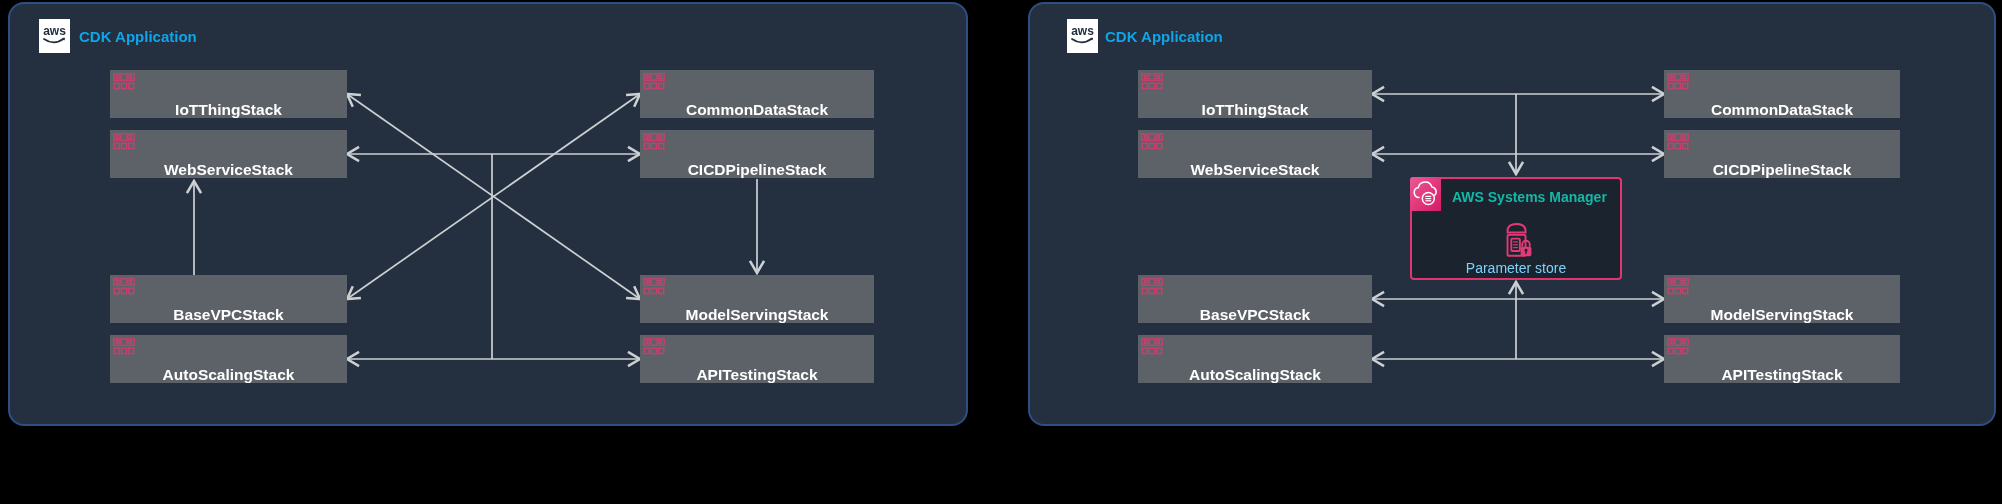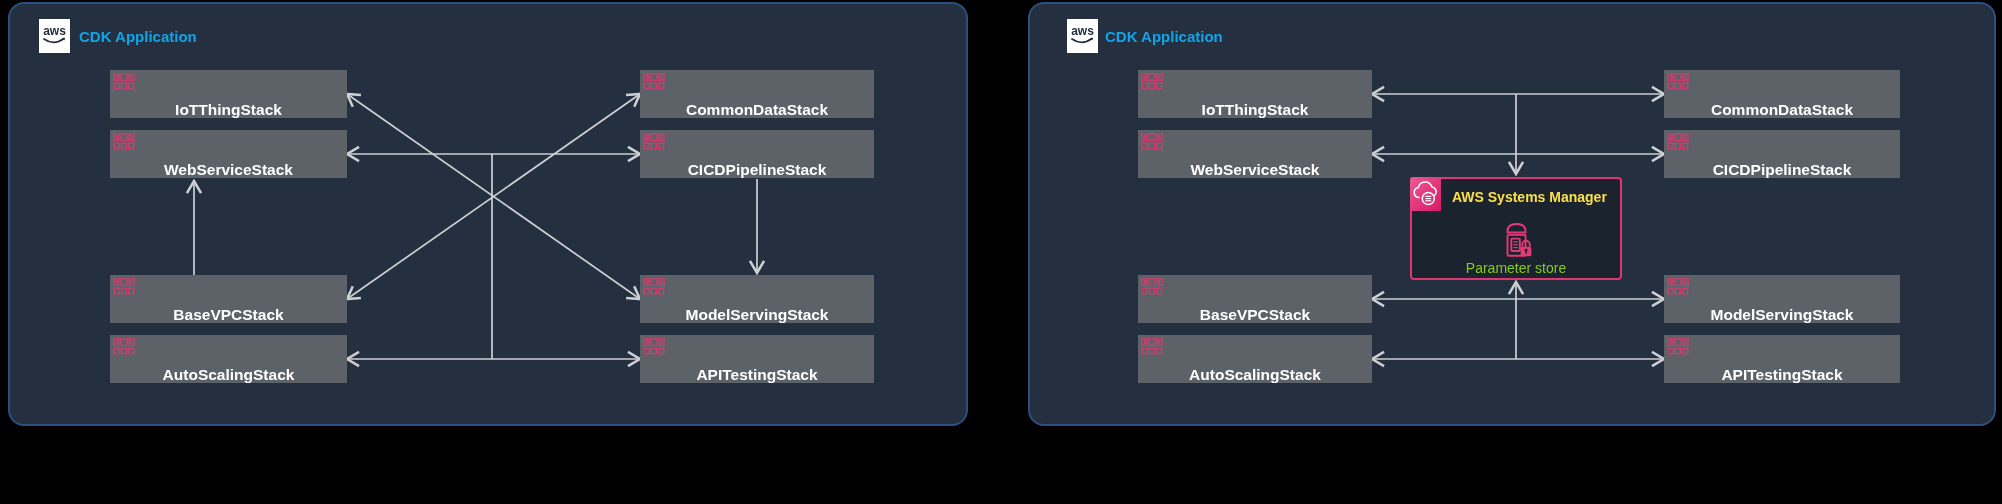--- a/index.html
+++ b/index.html
@@ -18,23 +18,23 @@
   #panel-left .panel-title{left:69px;}
   #panel-right .panel-title{left:75px;}
   .edges{position:absolute;left:0;top:0;z-index:1;}
   .stack{position:absolute;height:48px;background:#5d6269;display:flex;align-items:center;
          justify-content:center;z-index:2;}
   .stack-label{color:#fff;font-weight:700;font-size:15.5px;margin-top:32px;}
   .stack-icon{position:absolute;left:3px;top:3px;}
   .ssm-box{position:absolute;left:380px;top:173px;width:212px;height:103px;
            border:2px solid #e0356f;border-radius:4px;box-sizing:border-box;z-index:3;background:#1a232e;}
   .ssm-header-icon{position:absolute;left:-2px;top:-2px;}
-  .ssm-title{position:absolute;left:40px;top:10px;color:#fde047;font-size:14px;font-weight:700;}
+  .ssm-title{position:absolute;left:40px;top:10px;color:#14b8a6;font-size:14px;font-weight:700;}
   .ssm-center-icon{position:absolute;left:87px;top:42px;}
-  .ssm-label{position:absolute;left:0;top:81px;width:100%;text-align:center;color:#84cc16;font-size:14px;font-weight:400;}
+  .ssm-label{position:absolute;left:0;top:81px;width:100%;text-align:center;color:#7dd3fc;font-size:14px;font-weight:400;}
 </style>
 </head>
 <body>
 
 <div id="canvas">
 
   <div class="panel" id="panel-left">
     <svg class="edges" width="956" height="420" viewBox="0 0 956 420">
       <defs>
         <marker id="a0" viewBox="0 0 12 12" refX="10.5" refY="6" markerWidth="10" markerHeight="11" orient="auto-start-reverse">

